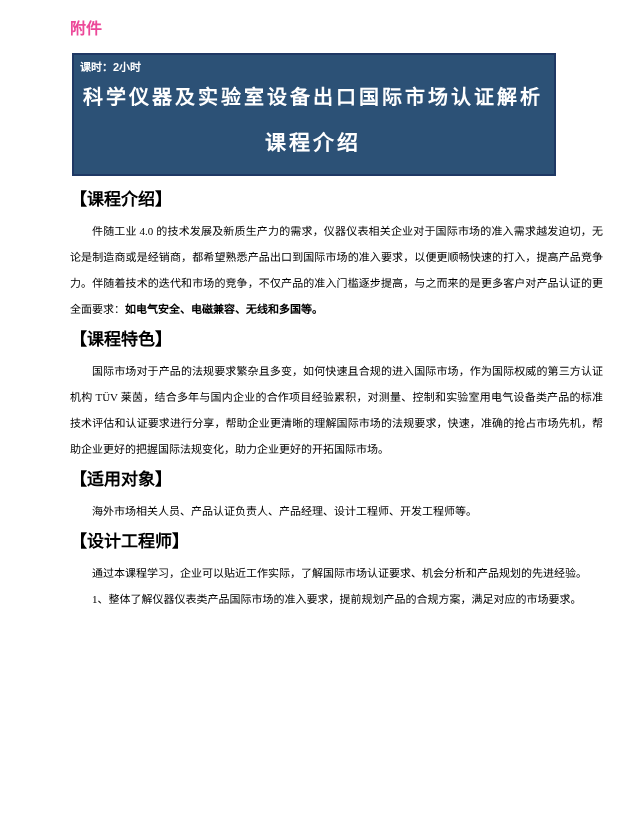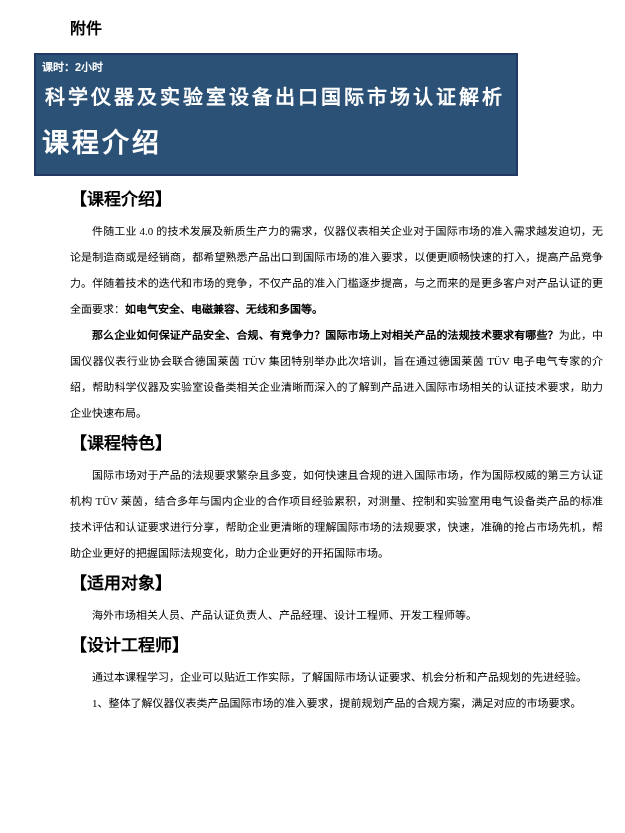--- a/index.html
+++ b/index.html
@@ -15,25 +15,25 @@
     overflow: hidden;
     font-family: "Liberation Serif", "DejaVu Serif", serif;
     color: #000000;
   }
   .attachment {
     margin: 18px 25px 0 70px;
     font-family: "Liberation Sans", "DejaVu Sans", sans-serif;
     font-weight: bold;
     font-size: 16px;
     line-height: 22px;
-    color: #000000;
+    color: #ec4899;
   }
   .banner {
     box-sizing: border-box;
-    margin: 13px 0 0 34px;
+    margin: 13px 0 0 72px;
     width: 484px;
     height: 123px;
     background: #2C5176;
     border: 2px solid #1F3864;
     padding: 5px 8px 10px 6px;
   }
   .banner-duration {
     font-family: "Liberation Sans", "DejaVu Sans", sans-serif;
     font-weight: bold;
     font-size: 11px;
@@ -46,23 +46,24 @@
     font-family: "Liberation Sans", "DejaVu Sans", sans-serif;
     font-weight: bold;
     font-size: 20px;
     line-height: 26px;
     letter-spacing: 3px;
     color: #ffffff;
     white-space: nowrap;
   }
   .banner-title-2 {
     margin-top: 20px;
+    text-align: center;
     font-family: "Liberation Sans", "DejaVu Sans", sans-serif;
     font-weight: bold;
-    font-size: 27px;
+    font-size: 21px;
     line-height: 26px;
     letter-spacing: 3px;
     color: #ffffff;
   }
   .content {
     margin: 0 22px 0 70px;
   }
   .section-heading {
     margin: 6px 0 6px 0;
     font-family: "Liberation Sans", "DejaVu Sans", sans-serif;
@@ -97,21 +98,20 @@
     <div class="banner-duration">课时：2小时</div>
     <div class="banner-title-1">科学仪器及实验室设备出口国际市场认证解析</div>
     <div class="banner-title-2">课程介绍</div>
   </div>
 
   <div class="content">
 
     <div class="section">
       <div class="section-heading first">【课程介绍】</div>
       <p class="para"><span>件随工业 4.0 的技术发展及新质生产力的需求，仪器仪表相关企业对于国际市场的准入需求越发迫切，无论是制造商或是经销商，都希望熟悉产品出口到国际市场的准入要求，以便更顺畅快速的打入，提高产品竞争力。伴随着技术的迭代和市场的竞争，不仅产品的准入门槛逐步提高，与之而来的是更多客户对产品认证的更全面要求：</span><span class="b">如电气安全、电磁兼容、无线和多国等。</span></p>
-      <p class="para"><span class="b">那么企业如何保证产品安全、合规、有竞争力？国际市场上对相关产品的法规技术要求有哪些？</span><span>为此，中国仪器仪表行业协会联合德国莱茵 TÜV 集团特别举办此次培训，旨在通过德国莱茵 TÜV 电子电气专家的介绍，帮助科学仪器及实验室设备类相关企业清晰而深入的了解到产品进入国际市场相关的认证技术要求，助力企业快速布局。</span></p>
     </div>
 
     <div class="section">
       <div class="section-heading">【课程特色】</div>
       <p class="para"><span>国际市场对于产品的法规要求繁杂且多变，如何快速且合规的进入国际市场，作为国际权威的第三方认证机构 TÜV 莱茵，结合多年与国内企业的合作项目经验累积，对测量、控制和实验室用电气设备类产品的标准技术评估和认证要求进行分享，帮助企业更清晰的理解国际市场的法规要求，快速，准确的抢占市场先机，帮助企业更好的把握国际法规变化，助力企业更好的开拓国际市场。</span></p>
     </div>
 
     <div class="section">
       <div class="section-heading">【适用对象】</div>
       <p class="para"><span>海外市场相关人员、产品认证负责人、产品经理、设计工程师、开发工程师等。</span></p>

